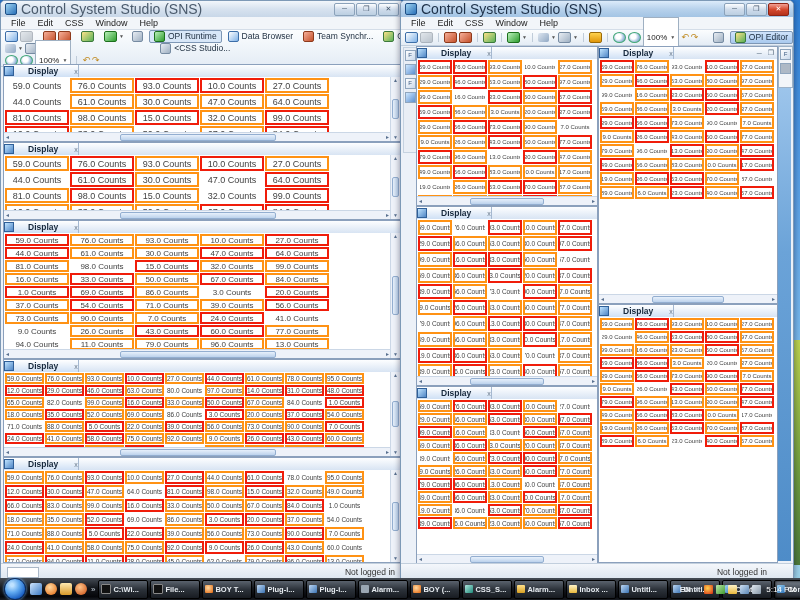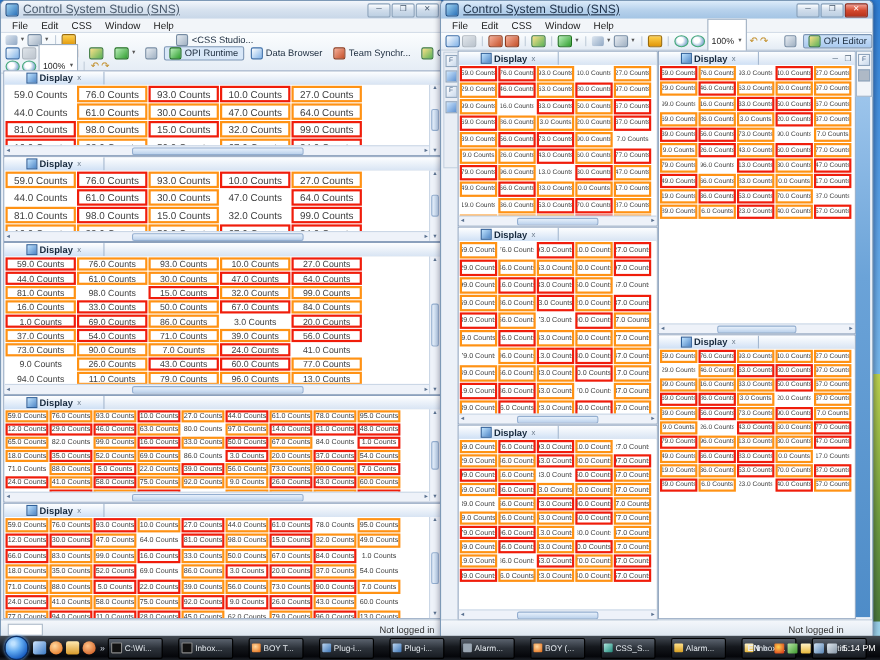--- a/index.html
+++ b/index.html
@@ -7,21 +7,21 @@
   body{position:relative;background:linear-gradient(180deg,#2e7fd6 0%,#5ea3e6 35%,#8ec9ef 75%,#9fd4e8 100%);}
   .desktop-green{position:absolute;right:0;top:340px;width:9px;height:225px;
     background:linear-gradient(180deg,#bcd24e,#6f9c3f 60%,#4c7a3a);}
   
   .win{position:absolute;border:1px solid #7d99b6;border-radius:5px 5px 0 0;
     box-shadow:0 0 6px rgba(0,0,30,.45);background:#ecf1f8;}
   .titlebar{height:16px;border-radius:4px 4px 0 0;display:flex;align-items:center;
     padding:0 4px;gap:4px;}
   .win.inactive .titlebar{background:linear-gradient(180deg,#f2f6fb,#d7e2ef 50%,#c8d7e8);color:#4a5a6c;}
   .win.active .titlebar{background:linear-gradient(180deg,#dcebfa,#b8d2ec 50%,#a3c4e4);color:#1d3048;}
-  .apptitle{font-size:11px;white-space:nowrap;overflow:hidden;flex:1;text-decoration:underline;}
+  .apptitle{font-size:14px;white-space:nowrap;overflow:hidden;flex:1;}
   .appico{width:10px;height:10px;border-radius:2px;flex:0 0 10px;
     background:linear-gradient(135deg,#9fd4f2,#2a70b8);border:1px solid #1d4f86;}
   .winbtns{display:flex;gap:1px;}
   .wbtn{width:19px;height:11px;border:1px solid #8ba2ba;border-radius:2px;
     background:linear-gradient(180deg,#fdfeff,#cfdceb 50%,#bccfe2);
     color:#44566b;font-size:7px;line-height:10px;text-align:center;}
   .wbtn.close-active{background:linear-gradient(180deg,#f2a094,#d4492f 50%,#b5321c);color:#fff;border-color:#8e2415;}
   .menubar{height:12px;background:#f2f5f9;border-bottom:1px solid #d4dde8;display:flex;align-items:center;padding-left:4px;}
   .mitem{font-size:9px;color:#222;padding:0 6px;}
   .toolbar{background:linear-gradient(180deg,#fbfdfe,#e4ecf5);border-bottom:1px solid #c2cfdd;position:relative;}
@@ -32,21 +32,21 @@
   .combo{display:inline-flex;align-items:center;gap:3px;border:1px solid #9fb0c2;background:#fff;
     font-size:8px;padding:15px 3px;height:9px;color:#222;}
   .persp{display:inline-flex;align-items:center;gap:3px;font-size:8.5px;color:#1c2c3e;
     padding:0 4px;height:11px;white-space:nowrap;}
   .persp .pico{width:9px;height:9px;border-radius:2px;display:inline-block;}
   .persp.sel{border:1px solid #7e97b5;border-radius:2px;background:linear-gradient(180deg,#eaf2fc,#cdе1f6);background-color:#d8e7f8;}
   
   .view{position:absolute;border:1px solid #8ba0bc;background:#fff;overflow:hidden;}
   .vtabbar{height:12px;background:linear-gradient(180deg,#fdfeff,#d8e4f3);border-bottom:1px solid #b3c4da;
     display:flex;align-items:center;}
-  .vtab{display:inline-flex;align-items:center;gap:2px;height:12px;padding:0 20px;
+  .vtab{display:inline-flex;align-items:center;gap:14px;height:12px;padding:0 0;
     background:linear-gradient(180deg,#ffffff,#cfe0f5);border-right:1px solid #a5b8d0;}
   .vico{width:8px;height:8px;background:linear-gradient(135deg,#bfe3ff,#4f86c6);border:1px solid #2f5f98;}
   .vlbl{font-size:8.5px;color:#16283c;font-weight:bold;}
   .vx{font-size:7px;color:#6b7b8c;margin-left:2px;}
   .vmm{font-size:7px;color:#55687c;margin-left:auto;padding:0 3px;}
   .vmm + .vmm{margin-left:0;}
   .grid{display:flex;flex-wrap:wrap;align-content:flex-start;overflow:hidden;
     padding:1px 0 0 1px;position:absolute;left:0;right:9px;top:12px;bottom:8px;background:#fff;}
   .view.nov .grid{right:0;}
   .view.noh .grid{bottom:0;}
@@ -91,21 +91,21 @@
   .orb{width:20px;height:20px;border-radius:50%;margin:0 4px;flex:0 0 20px;
     background:radial-gradient(circle at 35% 30%,#bfe2ff 8%,#5fa8ef 40%,#1a5fc2 75%,#0c3f8e);
     border:1px solid #0a2e66;box-shadow:0 0 3px #6fb4ff;}
   .ql{display:flex;gap:3px;margin-right:4px;}
   .qlico{width:12px;height:12px;border-radius:2px;}
   .q1{background:linear-gradient(135deg,#cfe6ff,#3a78c2);}
   .q2{background:radial-gradient(circle at 40% 35%,#ffd9a0,#e2660e);border-radius:50%;}
   .q3{background:linear-gradient(180deg,#ffe9b0,#d89a2a);}
   .q4{background:radial-gradient(circle at 40% 35%,#ffc489,#c94d12);border-radius:50%;}
   .qchev{color:#cdd6e0;font-size:8px;margin-right:3px;}
-  .tasks{display:flex;gap:14px;flex:1;min-width:0;}
+  .tasks{display:flex;gap:2px;flex:1;min-width:0;font-weight:bold;}
   .tbtn{flex:0 0 44px;height:17px;border-radius:2px;border:1px solid #000;
     background:linear-gradient(180deg,#5a626d,#2c323a 50%,#181c22);
     display:flex;align-items:center;gap:2px;padding:0 2px;overflow:hidden;}
   .tbtn.on{background:linear-gradient(180deg,#79828e,#3f464f 50%,#23272e);box-shadow:inset 0 0 3px #000;}
   .tbtn .tb-ico{width:8px;height:8px;flex:0 0 8px;border-radius:1px;}
   .tbtn .tb-lbl{font-size:7.5px;color:#e8edf2;white-space:nowrap;overflow:hidden;}
   .tb-console{background:#111;border:1px solid #888;}
   .tb-app-orange{background:radial-gradient(circle at 40% 35%,#ffd9a0,#e2660e);border-radius:50%;}
   .tb-app-blue{background:linear-gradient(135deg,#bcd6f2,#3c74b4);}
   .tb-app-gray{background:linear-gradient(135deg,#e2e8ee,#78ersey);background-color:#9aa6b2;}
@@ -140,34 +140,20 @@
   </div>
   <div class="menubar">
       <span class="mitem">File</span>
       <span class="mitem">Edit</span>
       <span class="mitem">CSS</span>
       <span class="mitem">Window</span>
       <span class="mitem">Help</span>
     </div>
   <div class="toolbar" style="height:36px;">
     <div class="trow">
-      <span class="tico i-lay" style="background-color:#a9bcd2;"></span>
-        <span class="caret">▼</span>
-      <span class="tico i-gray"></span>
-        <span class="caret">▼</span>
-      <span class="tsep"></span>
-      <span class="tico i-filter"></span>
-      <span style="flex:1"></span>
-      <span class="persp">
-          <span class="pico i-gray"></span>
-          <span>&lt;CSS Studio...</span>
-        </span>
-      <span style="flex:2"></span>
-    </div>
-    <div class="trow">
       <span class="tico i-new"></span>
       <span class="tico i-save"></span>
       <span class="tsep"></span>
       <span class="tico i-red"></span>
       <span class="tico i-red"></span>
       <span class="tsep"></span>
       <span class="tico i-pal"></span>
       <span class="tsep"></span>
       <span class="tico i-run"></span>
         <span class="caret">▼</span>
@@ -184,20 +170,34 @@
           <span>Data Browser</span>
         </span>
       <span class="persp">
           <span class="pico i-red"></span>
           <span>Team Synchr...</span>
         </span>
       <span class="persp">
           <span class="pico i-pal"></span>
           <span>OPI Editor</span>
         </span>
+    </div>
+    <div class="trow">
+      <span class="tico i-lay" style="background-color:#a9bcd2;"></span>
+        <span class="caret">▼</span>
+      <span class="tico i-gray"></span>
+        <span class="caret">▼</span>
+      <span class="tsep"></span>
+      <span class="tico i-filter"></span>
+      <span style="flex:1"></span>
+      <span class="persp">
+          <span class="pico i-gray"></span>
+          <span>&lt;CSS Studio...</span>
+        </span>
+      <span style="flex:2"></span>
     </div>
     <div class="trow">
       <span class="tico i-mag" style="background-color:#9cc0e2;"></span>
       <span class="tico i-mag" style="background-color:#9cc0e2;"></span>
       <span class="combo">
           <span>100%</span>
           <span class="caret">▼</span>
         </span>
       <span class="tsep"></span>
       <span class="tico i-arrow">↶</span>
@@ -935,21 +935,21 @@
     <span class="qlico q4"></span>
   </div>
   <span class="qchev">»</span>
   <div class="tasks">
       <div class="tbtn">
         <span class="tb-ico tb-console"></span>
         <span class="tb-lbl">C:\Wi...</span>
       </div>
       <div class="tbtn">
         <span class="tb-ico tb-console"></span>
-        <span class="tb-lbl">Inbox...</span>
+        <span class="tb-lbl">File...</span>
       </div>
       <div class="tbtn">
         <span class="tb-ico tb-app-orange"></span>
         <span class="tb-lbl">BOY T...</span>
       </div>
       <div class="tbtn">
         <span class="tb-ico tb-app-blue"></span>
         <span class="tb-lbl">Plug-i...</span>
       </div>
       <div class="tbtn">

